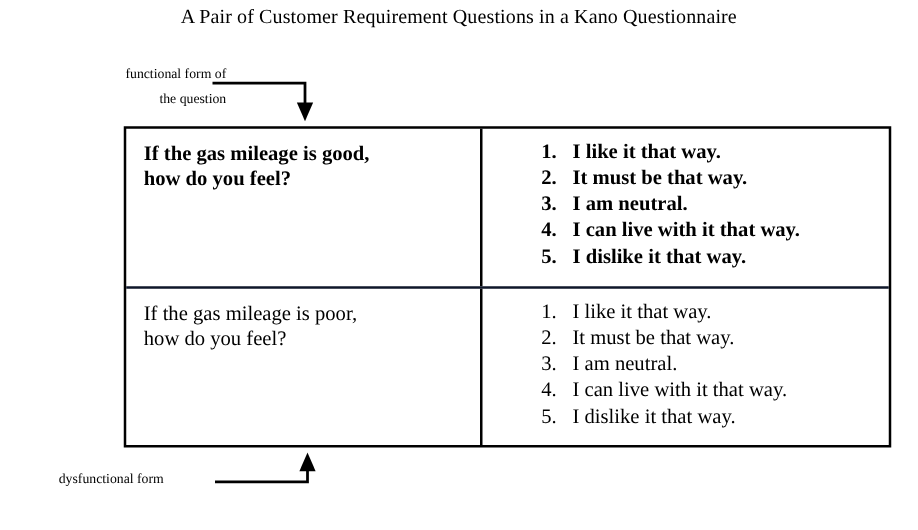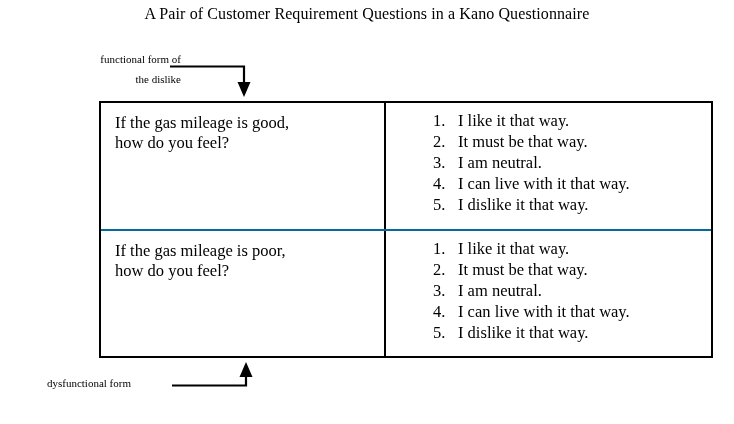--- a/index.html
+++ b/index.html
@@ -81,22 +81,22 @@
     box-sizing: border-box;
     background: #ffffff;
   }
   #kano-table .q-row {
     position: absolute;
     left: 0;
     width: 100%;
     box-sizing: border-box;
     display: flex;
   }
-  #kano-table .q-row.row-1 { top: 0;     height: 126px; }
-  #kano-table .q-row.row-2 { top: 126px; height: 127px; border-top: 2px solid #0369a1; }
+  #kano-table .q-row.row-1 { top: 0;     height: 126px; font-weight: bold; }
+  #kano-table .q-row.row-2 { top: 126px; height: 127px; border-top: 2px solid #0f172a; }
 
   .cell-question {
     box-sizing: border-box;
     width: 285px;
     padding: 10px 0 0 14px;
     border-right: 2px solid #000000;
     font-size: 16.5px;
     line-height: 20px;
   }
   .cell-question .qline { display: block; white-space: nowrap; }
@@ -127,21 +127,21 @@
 </style>
 </head>
 <body>
 
 <div id="figure">
 
   <div id="figure-title">A Pair of Customer Requirement Questions in a Kano Questionnaire</div>
 
   <div id="functional-label" class="callout-label">
     <span class="line1">functional form of</span>
-    <span class="line2">the dislike</span>
+    <span class="line2">the question</span>
   </div>
 
   <div id="dysfunctional-label" class="callout-label">
     <span class="line1">dysfunctional form</span>
   </div>
 
   <svg id="leader-lines" viewBox="0 0 734 424" width="734" height="424">
 
     <g>
       <path d="M 170 66.5 L 244 66.5 L 244 86" fill="none" stroke="#000000" stroke-width="2.2"></path>

